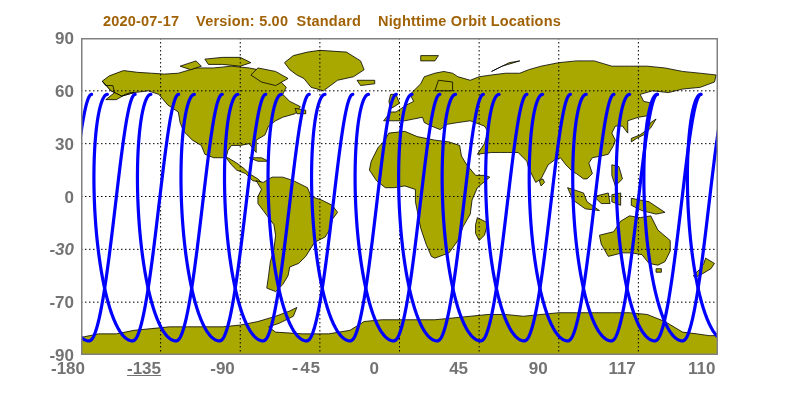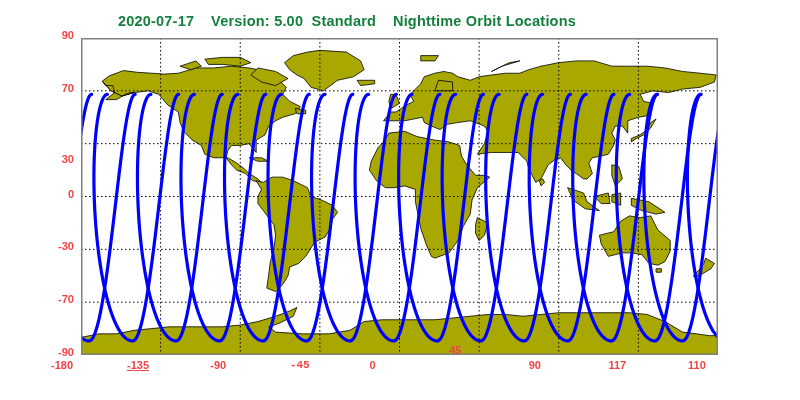--- a/index.html
+++ b/index.html
@@ -1,24 +1,24 @@
 <!DOCTYPE html>
 <html><head>
 <meta charset="utf-8">
 <style>
   html,body{margin:0;padding:0;background:#ffffff;}
   body{width:800px;height:400px;overflow:hidden;
        font-family:"Liberation Sans", sans-serif;}
   #fig{position:relative;width:800px;height:400px;background:#ffffff;}
-  #title{position:absolute;left:15px;top:13px;width:664px;text-align:center;
-         font-size:14.5px;font-weight:bold;color:#15803d;letter-spacing:0.2px;
+  #title{position:absolute;left:0;top:13px;width:664px;text-align:center;
+         font-size:14.5px;font-weight:bold;color:#a16207;letter-spacing:0.2px;
          white-space:pre;}
   #plotwrap{position:absolute;left:81px;top:38px;width:637px;height:317px;}
   svg{display:block;}
-  .ytick,.xtick{position:absolute;font-size:11px;font-weight:bold;color:#ef4444;}
+  .ytick,.xtick{position:absolute;font-size:17px;font-weight:bold;color:#737373;}
   .ytick{text-align:right;width:40px;}
   .xtick{text-align:left;width:60px;}
 </style>
 </head>
 <body>
 
 <div id="fig">
 
   <div id="title">2020-07-17    Version: 5.00  Standard    Nighttime Orbit Locations</div>
 
@@ -92,32 +92,32 @@
           <path d="M576.49 56.36 L576.23 56.38 L575.98 56.45 L575.73 56.57 L575.47 56.74 L575.22 56.95 L574.97 57.21 L574.71 57.52 L574.46 57.87 L574.21 58.28 L573.95 58.72 L573.70 59.22 L573.45 59.76 L573.19 60.35 L572.94 60.98 L572.69 61.66 L572.43 62.39 L572.18 63.16 L571.92 63.98 L571.67 64.84 L571.41 65.74 L571.16 66.69 L570.90 67.68 L570.64 68.71 L570.39 69.79 L570.13 70.91 L569.87 72.07 L569.62 73.28 L569.36 74.52 L569.10 75.81 L568.84 77.13 L568.58 78.50 L568.32 79.90 L568.06 81.34 L567.80 82.82 L567.54 84.34 L567.28 85.89 L567.02 87.48 L566.76 89.11 L566.50 90.77 L566.23 92.46 L565.97 94.19 L565.71 95.95 L565.44 97.75 L565.18 99.57 L564.91 101.43 L564.65 103.31 L564.38 105.23 L564.11 107.17 L563.85 109.14 L563.58 111.14 L563.31 113.17 L563.04 115.22 L562.77 117.30 L562.50 119.40 L562.23 121.52 L561.96 123.67 L561.69 125.83 L561.41 128.02 L561.14 130.23 L560.87 132.46 L560.59 134.70 L560.32 136.96 L560.04 139.24 L559.77 141.54 L559.49 143.85 L559.21 146.17 L558.93 148.51 L558.65 150.85 L558.37 153.21 L558.09 155.58 L557.81 157.96 L557.53 160.35 L557.25 162.74 L556.96 165.14 L556.68 167.55 L556.40 169.96 L556.11 172.38 L555.83 174.79 L555.54 177.21 L555.25 179.63 L554.96 182.05 L554.68 184.47 L554.39 186.89 L554.10 189.31 L553.81 191.72 L553.51 194.12 L553.22 196.52 L552.93 198.92 L552.64 201.31 L552.34 203.68 L552.05 206.05 L551.75 208.41 L551.46 210.76 L551.16 213.10 L550.86 215.42 L550.56 217.73 L550.27 220.02 L549.97 222.30 L549.67 224.56 L549.37 226.81 L549.07 229.04 L548.76 231.24 L548.46 233.43 L548.16 235.60 L547.85 237.75 L547.55 239.87 L547.25 241.97 L546.94 244.05 L546.63 246.10 L546.33 248.12 L546.02 250.12 L545.71 252.09 L545.40 254.04 L545.10 255.95 L544.79 257.84 L544.48 259.70 L544.17 261.52 L543.86 263.31 L543.54 265.08 L543.23 266.80 L542.92 268.50 L542.61 270.16 L542.29 271.78 L541.98 273.37 L541.67 274.93 L541.35 276.45 L541.04 277.93 L540.72 279.37 L540.40 280.77 L540.09 282.14 L539.77 283.46 L539.45 284.74 L539.14 285.99 L538.82 287.19 L538.50 288.35 L538.18 289.47 L537.86 290.55 L537.55 291.59 L537.23 292.58 L536.91 293.53 L536.59 294.43 L536.27 295.29 L535.95 296.11 L535.63 296.88 L535.31 297.60 L534.99 298.28 L534.66 298.92 L534.34 299.50 L534.02 300.05 L533.70 300.54 L533.38 300.99 L533.06 301.39 L532.73 301.75 L532.41 302.06 L532.09 302.32 L531.77 302.53 L531.45 302.70 L531.12 302.82 L530.80 302.89 L530.48 302.91 L529.83 302.89 L529.19 302.82 L528.55 302.70 L527.90 302.53 L527.26 302.32 L526.62 302.06 L525.98 301.75 L525.34 301.39 L524.70 300.99 L524.07 300.54 L523.43 300.05 L522.80 299.50 L522.17 298.92 L521.54 298.28 L520.92 297.60 L520.29 296.88 L519.67 296.11 L519.06 295.29 L518.45 294.43 L517.84 293.53 L517.23 292.58 L516.63 291.59 L516.03 290.55 L515.44 289.47 L514.85 288.35 L514.26 287.19 L513.68 285.99 L513.11 284.74 L512.54 283.46 L511.97 282.14 L511.41 280.77 L510.86 279.37 L510.31 277.93 L509.77 276.45 L509.23 274.93 L508.70 273.37 L508.17 271.78 L507.65 270.16 L507.14 268.50 L506.64 266.80 L506.14 265.08 L505.65 263.31 L505.16 261.52 L504.68 259.70 L504.21 257.84 L503.75 255.95 L503.30 254.04 L502.85 252.09 L502.41 250.12 L501.97 248.12 L501.55 246.10 L501.13 244.05 L500.73 241.97 L500.33 239.87 L499.93 237.75 L499.55 235.60 L499.18 233.43 L498.81 231.24 L498.45 229.04 L498.10 226.81 L497.76 224.56 L497.43 222.30 L497.11 220.02 L496.80 217.73 L496.49 215.42 L496.20 213.10 L495.91 210.76 L495.64 208.41 L495.37 206.05 L495.11 203.68 L494.86 201.31 L494.63 198.92 L494.40 196.52 L494.18 194.12 L493.97 191.72 L493.76 189.31 L493.57 186.89 L493.39 184.47 L493.22 182.05 L493.06 179.63 L492.90 177.21 L492.76 174.79 L492.62 172.38 L492.50 169.96 L492.38 167.55 L492.28 165.14 L492.18 162.74 L492.10 160.35 L492.02 157.96 L491.95 155.58 L491.89 153.21 L491.84 150.85 L491.80 148.51 L491.77 146.17 L491.75 143.85 L491.74 141.54 L491.73 139.24 L491.74 136.96 L491.75 134.70 L491.78 132.46 L491.81 130.23 L491.85 128.02 L491.90 125.83 L491.96 123.67 L492.03 121.52 L492.10 119.40 L492.19 117.30 L492.28 115.22 L492.38 113.17 L492.49 111.14 L492.60 109.14 L492.73 107.17 L492.86 105.23 L493.00 103.31 L493.14 101.43 L493.30 99.57 L493.46 97.75 L493.63 95.95 L493.80 94.19 L493.99 92.46 L494.17 90.77 L494.37 89.11 L494.57 87.48 L494.78 85.89 L495.00 84.34 L495.22 82.82 L495.44 81.34 L495.68 79.90 L495.91 78.50 L496.16 77.13 L496.41 75.81 L496.66 74.52 L496.92 73.28 L497.18 72.07 L497.45 70.91 L497.73 69.79 L498.00 68.71 L498.28 67.68 L498.57 66.69 L498.86 65.74 L499.15 64.84 L499.45 63.98 L499.75 63.16 L500.05 62.39 L500.36 61.66 L500.67 60.98 L500.98 60.35 L501.29 59.76 L501.61 59.22 L501.93 58.72 L502.24 58.28 L502.57 57.87 L502.89 57.52 L503.21 57.21 L503.54 56.95 L503.87 56.74 L504.19 56.57 L504.52 56.45 L504.85 56.38 L505.18 56.36" fill="none" stroke="#0000ff" stroke-width="3.2" stroke-linecap="round" stroke-linejoin="round" clip-path="url(#plotclip)"></path>
           <path d="M-16.99 56.36 L-17.24 56.38 L-17.49 56.45 L-17.75 56.57 L-18.00 56.74 L-18.25 56.95 L-18.50 57.21 L-18.76 57.52 L-19.01 57.87 L-19.26 58.28 L-19.52 58.72 L-19.77 59.22 L-20.02 59.76 L-20.28 60.35 L-20.53 60.98 L-20.79 61.66 L-21.04 62.39 L-21.30 63.16 L-21.55 63.98 L-21.80 64.84 L-22.06 65.74 L-22.32 66.69 L-22.57 67.68 L-22.83 68.71 L-23.08 69.79 L-23.34 70.91 L-23.60 72.07 L-23.86 73.28 L-24.11 74.52 L-24.37 75.81 L-24.63 77.13 L-24.89 78.50 L-25.15 79.90 L-25.41 81.34 L-25.67 82.82 L-25.93 84.34 L-26.19 85.89 L-26.45 87.48 L-26.71 89.11 L-26.97 90.77 L-27.24 92.46 L-27.50 94.19 L-27.76 95.95 L-28.03 97.75 L-28.29 99.57 L-28.56 101.43 L-28.82 103.31 L-29.09 105.23 L-29.36 107.17 L-29.62 109.14 L-29.89 111.14 L-30.16 113.17 L-30.43 115.22 L-30.70 117.30 L-30.97 119.40 L-31.24 121.52 L-31.51 123.67 L-31.78 125.83 L-32.06 128.02 L-32.33 130.23 L-32.60 132.46 L-32.88 134.70 L-33.15 136.96 L-33.43 139.24 L-33.71 141.54 L-33.98 143.85 L-34.26 146.17 L-34.54 148.51 L-34.82 150.85 L-35.10 153.21 L-35.38 155.58 L-35.66 157.96 L-35.94 160.35 L-36.22 162.74 L-36.51 165.14 L-36.79 167.55 L-37.08 169.96 L-37.36 172.38 L-37.65 174.79 L-37.93 177.21 L-38.22 179.63 L-38.51 182.05 L-38.80 184.47 L-39.09 186.89 L-39.38 189.31 L-39.67 191.72 L-39.96 194.12 L-40.25 196.52 L-40.54 198.92 L-40.84 201.31 L-41.13 203.68 L-41.42 206.05 L-41.72 208.41 L-42.02 210.76 L-42.31 213.10 L-42.61 215.42 L-42.91 217.73 L-43.21 220.02 L-43.50 222.30 L-43.80 224.56 L-44.11 226.81 L-44.41 229.04 L-44.71 231.24 L-45.01 233.43 L-45.31 235.60 L-45.62 237.75 L-45.92 239.87 L-46.23 241.97 L-46.53 244.05 L-46.84 246.10 L-47.14 248.12 L-47.45 250.12 L-47.76 252.09 L-48.07 254.04 L-48.38 255.95 L-48.69 257.84 L-49.00 259.70 L-49.31 261.52 L-49.62 263.31 L-49.93 265.08 L-50.24 266.80 L-50.55 268.50 L-50.86 270.16 L-51.18 271.78 L-51.49 273.37 L-51.81 274.93 L-52.12 276.45 L-52.44 277.93 L-52.75 279.37 L-53.07 280.77 L-53.38 282.14 L-53.70 283.46 L-54.02 284.74 L-54.33 285.99 L-54.65 287.19 L-54.97 288.35 L-55.29 289.47 L-55.61 290.55 L-55.93 291.59 L-56.24 292.58 L-56.56 293.53 L-56.88 294.43 L-57.20 295.29 L-57.52 296.11 L-57.84 296.88 L-58.17 297.60 L-58.49 298.28 L-58.81 298.92 L-59.13 299.50 L-59.45 300.05 L-59.77 300.54 L-60.09 300.99 L-60.42 301.39 L-60.74 301.75 L-61.06 302.06 L-61.38 302.32 L-61.70 302.53 L-62.03 302.70 L-62.35 302.82 L-62.67 302.89 L-62.99 302.91 L-63.64 302.89 L-64.28 302.82 L-64.93 302.70 L-65.57 302.53 L-66.21 302.32 L-66.85 302.06 L-67.49 301.75 L-68.13 301.39 L-68.77 300.99 L-69.41 300.54 L-70.04 300.05 L-70.67 299.50 L-71.30 298.92 L-71.93 298.28 L-72.56 297.60 L-73.18 296.88 L-73.80 296.11 L-74.41 295.29 L-75.03 294.43 L-75.64 293.53 L-76.24 292.58 L-76.84 291.59 L-77.44 290.55 L-78.03 289.47 L-78.62 288.35 L-79.21 287.19 L-79.79 285.99 L-80.36 284.74 L-80.93 283.46 L-81.50 282.14 L-82.06 280.77 L-82.61 279.37 L-83.16 277.93 L-83.71 276.45 L-84.24 274.93 L-84.77 273.37 L-85.30 271.78 L-85.82 270.16 L-86.33 268.50 L-86.83 266.80 L-87.33 265.08 L-87.83 263.31 L-88.31 261.52 L-88.79 259.70 L-89.26 257.84 L-89.72 255.95 L-90.18 254.04 L-90.62 252.09 L-91.06 250.12 L-91.50 248.12 L-91.92 246.10 L-92.34 244.05 L-92.75 241.97 L-93.15 239.87 L-93.54 237.75 L-93.92 235.60 L-94.30 233.43 L-94.66 231.24 L-95.02 229.04 L-95.37 226.81 L-95.71 224.56 L-96.04 222.30 L-96.36 220.02 L-96.67 217.73 L-96.98 215.42 L-97.27 213.10 L-97.56 210.76 L-97.83 208.41 L-98.10 206.05 L-98.36 203.68 L-98.61 201.31 L-98.85 198.92 L-99.08 196.52 L-99.30 194.12 L-99.51 191.72 L-99.71 189.31 L-99.90 186.89 L-100.08 184.47 L-100.25 182.05 L-100.42 179.63 L-100.57 177.21 L-100.71 174.79 L-100.85 172.38 L-100.97 169.96 L-101.09 167.55 L-101.19 165.14 L-101.29 162.74 L-101.38 160.35 L-101.45 157.96 L-101.52 155.58 L-101.58 153.21 L-101.63 150.85 L-101.67 148.51 L-101.70 146.17 L-101.72 143.85 L-101.73 141.54 L-101.74 139.24 L-101.73 136.96 L-101.72 134.70 L-101.69 132.46 L-101.66 130.23 L-101.62 128.02 L-101.57 125.83 L-101.51 123.67 L-101.44 121.52 L-101.37 119.40 L-101.29 117.30 L-101.19 115.22 L-101.09 113.17 L-100.99 111.14 L-100.87 109.14 L-100.75 107.17 L-100.61 105.23 L-100.47 103.31 L-100.33 101.43 L-100.17 99.57 L-100.01 97.75 L-99.84 95.95 L-99.67 94.19 L-99.49 92.46 L-99.30 90.77 L-99.10 89.11 L-98.90 87.48 L-98.69 85.89 L-98.48 84.34 L-98.25 82.82 L-98.03 81.34 L-97.80 79.90 L-97.56 78.50 L-97.31 77.13 L-97.06 75.81 L-96.81 74.52 L-96.55 73.28 L-96.29 72.07 L-96.02 70.91 L-95.75 69.79 L-95.47 68.71 L-95.19 67.68 L-94.90 66.69 L-94.61 65.74 L-94.32 64.84 L-94.02 63.98 L-93.72 63.16 L-93.42 62.39 L-93.11 61.66 L-92.81 60.98 L-92.49 60.35 L-92.18 59.76 L-91.86 59.22 L-91.55 58.72 L-91.23 58.28 L-90.91 57.87 L-90.58 57.52 L-90.26 57.21 L-89.93 56.95 L-89.61 56.74 L-89.28 56.57 L-88.95 56.45 L-88.62 56.38 L-88.30 56.36" fill="none" stroke="#0000ff" stroke-width="3.2" stroke-linecap="round" stroke-linejoin="round" clip-path="url(#plotclip)"></path>
           <path d="M620.01 56.36 L619.76 56.38 L619.51 56.45 L619.25 56.57 L619.00 56.74 L618.75 56.95 L618.50 57.21 L618.24 57.52 L617.99 57.87 L617.74 58.28 L617.48 58.72 L617.23 59.22 L616.98 59.76 L616.72 60.35 L616.47 60.98 L616.21 61.66 L615.96 62.39 L615.70 63.16 L615.45 63.98 L615.20 64.84 L614.94 65.74 L614.68 66.69 L614.43 67.68 L614.17 68.71 L613.92 69.79 L613.66 70.91 L613.40 72.07 L613.14 73.28 L612.89 74.52 L612.63 75.81 L612.37 77.13 L612.11 78.50 L611.85 79.90 L611.59 81.34 L611.33 82.82 L611.07 84.34 L610.81 85.89 L610.55 87.48 L610.29 89.11 L610.03 90.77 L609.76 92.46 L609.50 94.19 L609.24 95.95 L608.97 97.75 L608.71 99.57 L608.44 101.43 L608.18 103.31 L607.91 105.23 L607.64 107.17 L607.38 109.14 L607.11 111.14 L606.84 113.17 L606.57 115.22 L606.30 117.30 L606.03 119.40 L605.76 121.52 L605.49 123.67 L605.22 125.83 L604.94 128.02 L604.67 130.23 L604.40 132.46 L604.12 134.70 L603.85 136.96 L603.57 139.24 L603.29 141.54 L603.02 143.85 L602.74 146.17 L602.46 148.51 L602.18 150.85 L601.90 153.21 L601.62 155.58 L601.34 157.96 L601.06 160.35 L600.78 162.74 L600.49 165.14 L600.21 167.55 L599.92 169.96 L599.64 172.38 L599.35 174.79 L599.07 177.21 L598.78 179.63 L598.49 182.05 L598.20 184.47 L597.91 186.89 L597.62 189.31 L597.33 191.72 L597.04 194.12 L596.75 196.52 L596.46 198.92 L596.16 201.31 L595.87 203.68 L595.58 206.05 L595.28 208.41 L594.98 210.76 L594.69 213.10 L594.39 215.42 L594.09 217.73 L593.79 220.02 L593.50 222.30 L593.20 224.56 L592.89 226.81 L592.59 229.04 L592.29 231.24 L591.99 233.43 L591.69 235.60 L591.38 237.75 L591.08 239.87 L590.77 241.97 L590.47 244.05 L590.16 246.10 L589.86 248.12 L589.55 250.12 L589.24 252.09 L588.93 254.04 L588.62 255.95 L588.31 257.84 L588.00 259.70 L587.69 261.52 L587.38 263.31 L587.07 265.08 L586.76 266.80 L586.45 268.50 L586.14 270.16 L585.82 271.78 L585.51 273.37 L585.19 274.93 L584.88 276.45 L584.56 277.93 L584.25 279.37 L583.93 280.77 L583.62 282.14 L583.30 283.46 L582.98 284.74 L582.67 285.99 L582.35 287.19 L582.03 288.35 L581.71 289.47 L581.39 290.55 L581.07 291.59 L580.76 292.58 L580.44 293.53 L580.12 294.43 L579.80 295.29 L579.48 296.11 L579.16 296.88 L578.83 297.60 L578.51 298.28 L578.19 298.92 L577.87 299.50 L577.55 300.05 L577.23 300.54 L576.91 300.99 L576.58 301.39 L576.26 301.75 L575.94 302.06 L575.62 302.32 L575.30 302.53 L574.97 302.70 L574.65 302.82 L574.33 302.89 L574.01 302.91 L573.36 302.89 L572.72 302.82 L572.07 302.70 L571.43 302.53 L570.79 302.32 L570.15 302.06 L569.51 301.75 L568.87 301.39 L568.23 300.99 L567.59 300.54 L566.96 300.05 L566.33 299.50 L565.70 298.92 L565.07 298.28 L564.44 297.60 L563.82 296.88 L563.20 296.11 L562.59 295.29 L561.97 294.43 L561.36 293.53 L560.76 292.58 L560.16 291.59 L559.56 290.55 L558.97 289.47 L558.38 288.35 L557.79 287.19 L557.21 285.99 L556.64 284.74 L556.07 283.46 L555.50 282.14 L554.94 280.77 L554.39 279.37 L553.84 277.93 L553.29 276.45 L552.76 274.93 L552.23 273.37 L551.70 271.78 L551.18 270.16 L550.67 268.50 L550.17 266.80 L549.67 265.08 L549.17 263.31 L548.69 261.52 L548.21 259.70 L547.74 257.84 L547.28 255.95 L546.82 254.04 L546.38 252.09 L545.94 250.12 L545.50 248.12 L545.08 246.10 L544.66 244.05 L544.25 241.97 L543.85 239.87 L543.46 237.75 L543.08 235.60 L542.70 233.43 L542.34 231.24 L541.98 229.04 L541.63 226.81 L541.29 224.56 L540.96 222.30 L540.64 220.02 L540.33 217.73 L540.02 215.42 L539.73 213.10 L539.44 210.76 L539.17 208.41 L538.90 206.05 L538.64 203.68 L538.39 201.31 L538.15 198.92 L537.92 196.52 L537.70 194.12 L537.49 191.72 L537.29 189.31 L537.10 186.89 L536.92 184.47 L536.75 182.05 L536.58 179.63 L536.43 177.21 L536.29 174.79 L536.15 172.38 L536.03 169.96 L535.91 167.55 L535.81 165.14 L535.71 162.74 L535.62 160.35 L535.55 157.96 L535.48 155.58 L535.42 153.21 L535.37 150.85 L535.33 148.51 L535.30 146.17 L535.28 143.85 L535.27 141.54 L535.26 139.24 L535.27 136.96 L535.28 134.70 L535.31 132.46 L535.34 130.23 L535.38 128.02 L535.43 125.83 L535.49 123.67 L535.56 121.52 L535.63 119.40 L535.71 117.30 L535.81 115.22 L535.91 113.17 L536.01 111.14 L536.13 109.14 L536.25 107.17 L536.39 105.23 L536.53 103.31 L536.67 101.43 L536.83 99.57 L536.99 97.75 L537.16 95.95 L537.33 94.19 L537.51 92.46 L537.70 90.77 L537.90 89.11 L538.10 87.48 L538.31 85.89 L538.52 84.34 L538.75 82.82 L538.97 81.34 L539.20 79.90 L539.44 78.50 L539.69 77.13 L539.94 75.81 L540.19 74.52 L540.45 73.28 L540.71 72.07 L540.98 70.91 L541.25 69.79 L541.53 68.71 L541.81 67.68 L542.10 66.69 L542.39 65.74 L542.68 64.84 L542.98 63.98 L543.28 63.16 L543.58 62.39 L543.89 61.66 L544.19 60.98 L544.51 60.35 L544.82 59.76 L545.14 59.22 L545.45 58.72 L545.77 58.28 L546.09 57.87 L546.42 57.52 L546.74 57.21 L547.07 56.95 L547.39 56.74 L547.72 56.57 L548.05 56.45 L548.38 56.38 L548.70 56.36" fill="none" stroke="#0000ff" stroke-width="3.2" stroke-linecap="round" stroke-linejoin="round" clip-path="url(#plotclip)"></path>
         </g>
       <rect x="0.75" y="0.75" width="635.5" height="315.5" fill="none" stroke="#808080" stroke-width="1.5"></rect>
     </svg>
   </div>
 
   <div id="yticks">
       <div class="ytick" style="left: 34px; top: 29px;">90</div>
-      <div class="ytick" style="left: 34px; top: 81.8333px;">70</div>
-      <div class="ytick" style="left: 34px; top: 134.667px; margin-top: 18px;">30</div>
+      <div class="ytick" style="left: 34px; top: 81.8333px;">60</div>
+      <div class="ytick" style="left: 34px; top: 134.667px;">30</div>
       <div class="ytick" style="left: 34px; top: 187.5px;">0</div>
-      <div class="ytick" style="left: 34px; top: 240.333px;">-30</div>
+      <div class="ytick" style="left: 34px; top: 240.333px; font-style: italic;">-30</div>
       <div class="ytick" style="left: 34px; top: 293.167px;">-70</div>
       <div class="ytick" style="left: 34px; top: 346px;">-90</div>
     </div>
   <div id="xticks">
       <div class="xtick" style="left: 51px; top: 359px;">-180</div>
       <div class="xtick" style="left: 127px; top: 359px; text-decoration: underline;">-135</div>
       <div class="xtick" style="left: 210.25px; top: 359px;">-90</div>
       <div class="xtick" style="left: 289.875px; top: 359px; font-family: Liberation Mono, monospace;">-45</div>
       <div class="xtick" style="left: 369.5px; top: 359px;">0</div>
-      <div class="xtick" style="left: 449.125px; top: 344px;">45</div>
+      <div class="xtick" style="left: 449.125px; top: 359px;">45</div>
       <div class="xtick" style="left: 528.75px; top: 359px;">90</div>
       <div class="xtick" style="left: 608.375px; top: 359px;">117</div>
       <div class="xtick" style="left: 688px; top: 359px;">110</div>
     </div>
 
 </div>
 
 </body></html>

